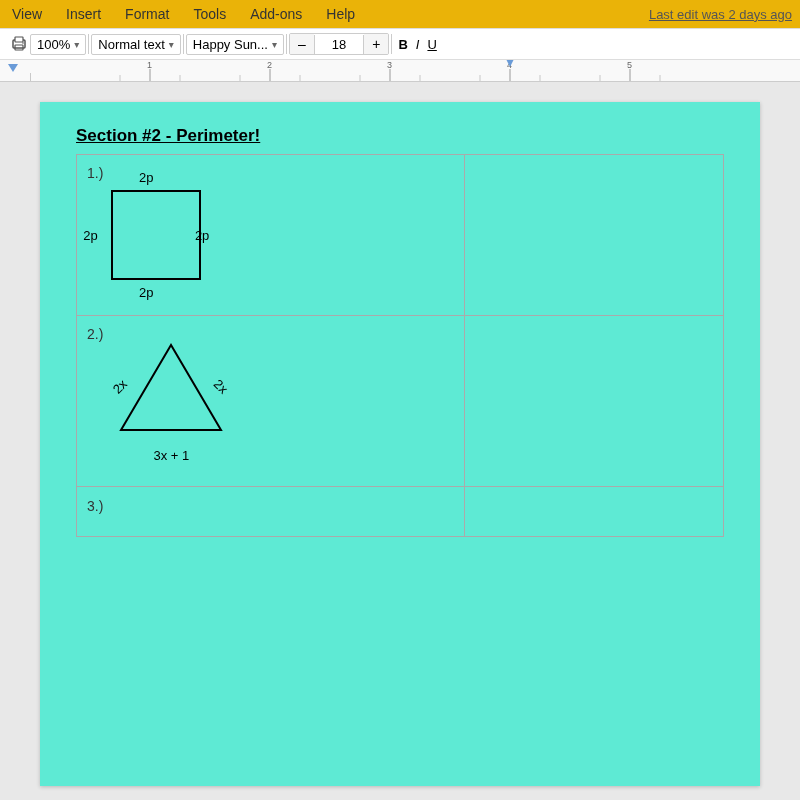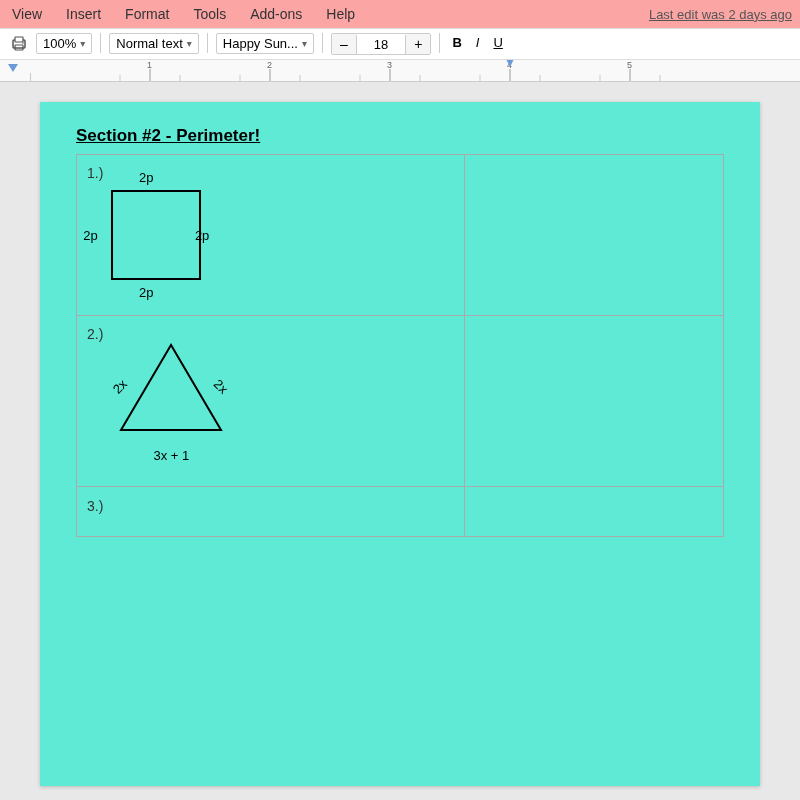--- a/index.html
+++ b/index.html
@@ -6,21 +6,21 @@
     body {
       font-family: Arial, sans-serif;
       background: #f0f0f0;
       width: 800px;
       height: 800px;
       overflow: hidden;
     }
 
     
     .menu-bar {
-      background: #fca5a5;
+      background: #eab308;
       border-bottom: 1px solid #ddd;
       padding: 4px 8px;
       display: flex;
       align-items: center;
       gap: 16px;
       font-size: 14px;
       color: #333;
     }
     .menu-item {
       cursor: pointer;
@@ -32,22 +32,21 @@
       text-decoration: underline;
       font-size: 13px;
     }
 
     
     .toolbar {
       background: #fff;
       border-bottom: 1px solid #ddd;
       padding: 4px 8px;
       display: flex;
-      align-items: flex-start;
-      gap: 6px;
+      align-items: center;
       font-size: 13px;
     }
     .toolbar-icon {
       width: 22px;
       height: 22px;
       display: flex;
       align-items: center;
       justify-content: center;
       cursor: pointer;
       color: #555;

